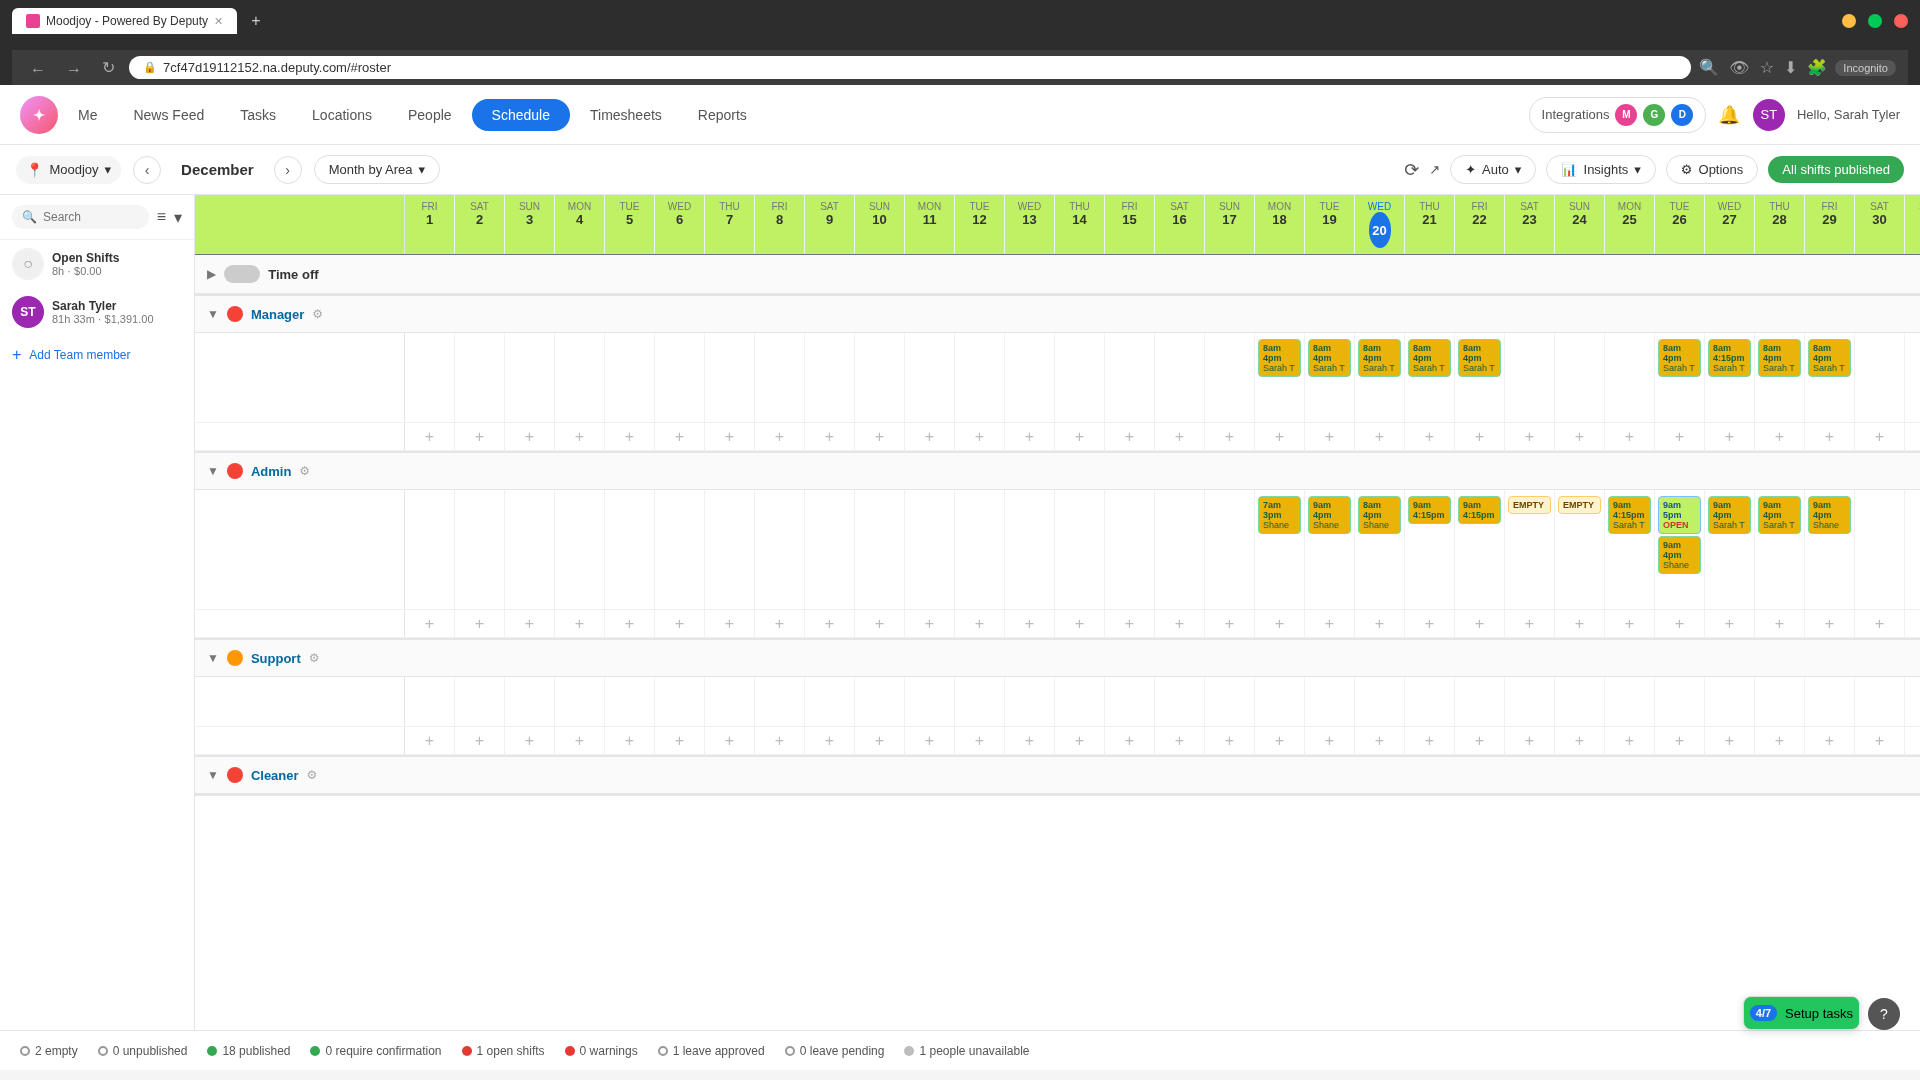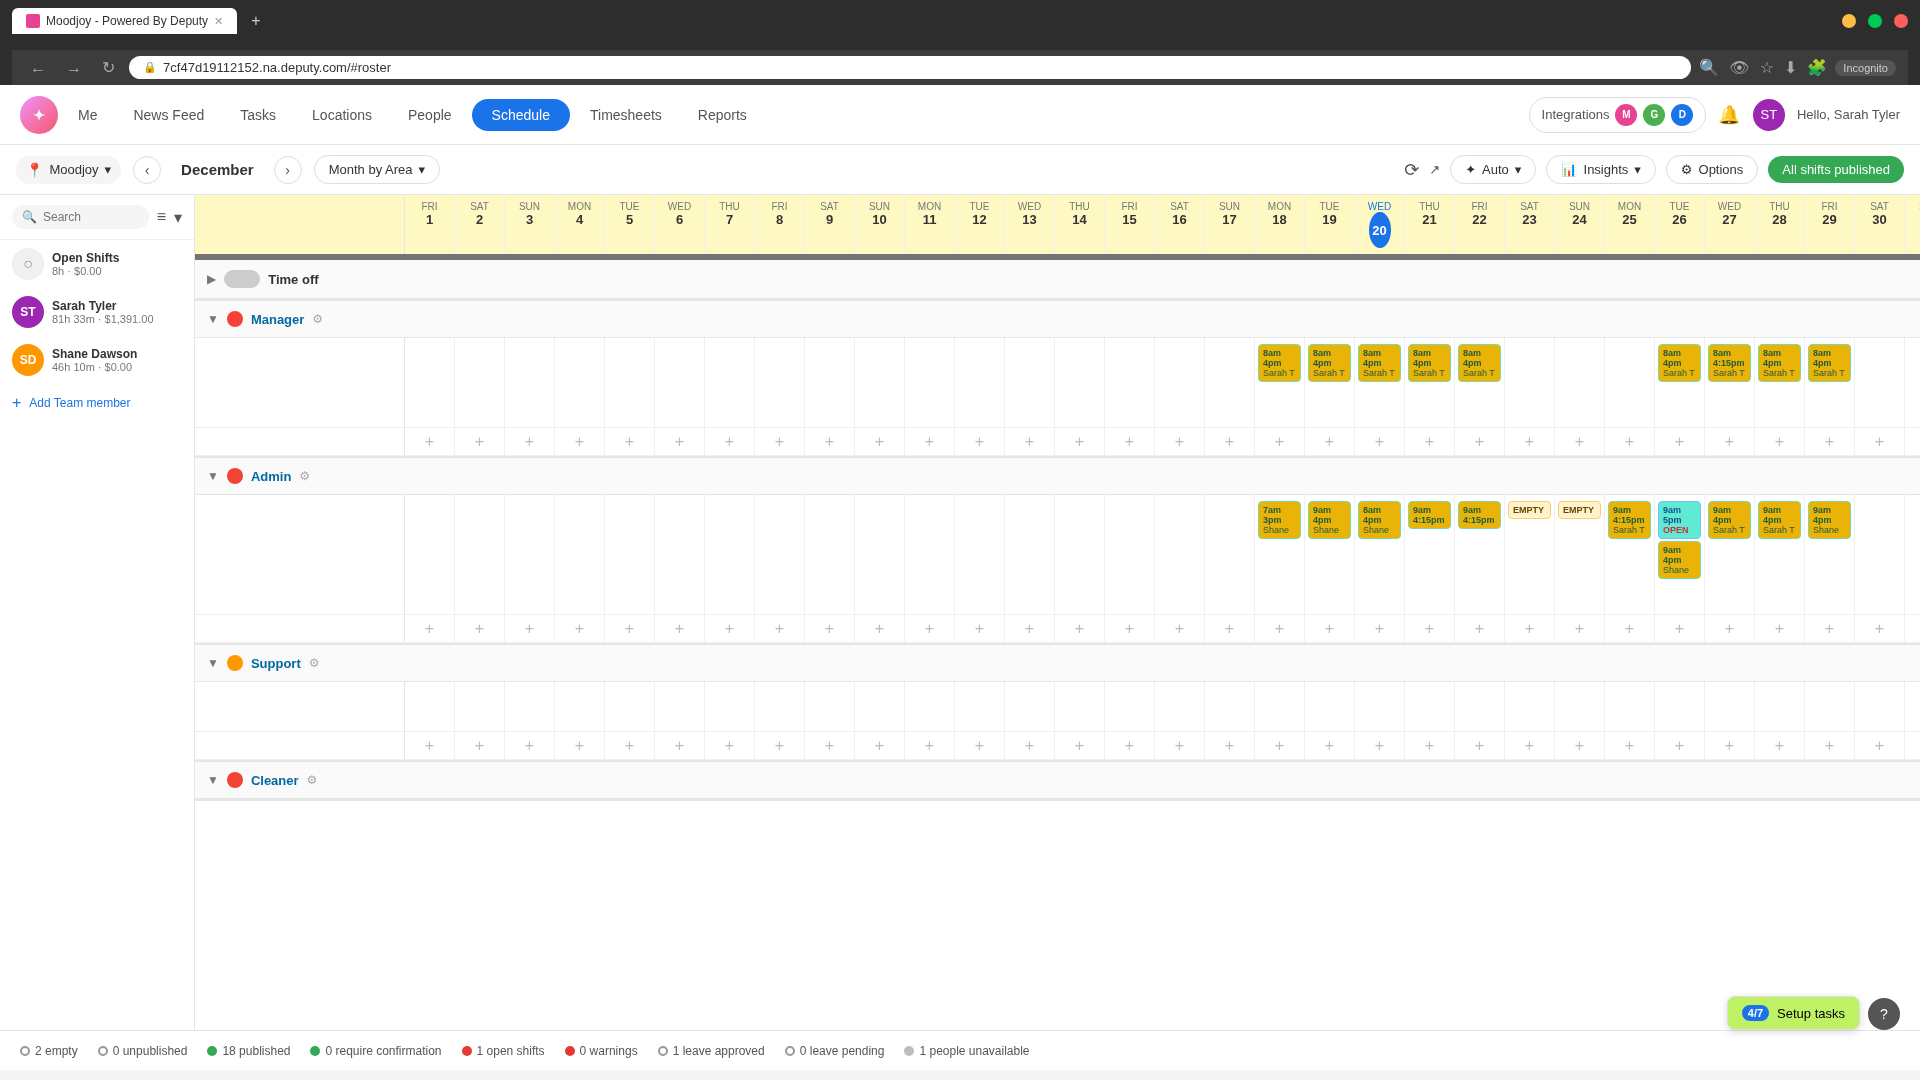--- a/index.html
+++ b/index.html
@@ -75,21 +75,21 @@
     .open-shifts-item { display: flex; align-items: center; gap: 8px; padding: 8px 12px; cursor: pointer; }
     .open-shifts-icon { width: 32px; height: 32px; border-radius: 50%; background: #f0f0f0; display: flex; align-items: center; justify-content: center; font-size: 16px; color: #999; flex-shrink: 0; }
 
     .add-member-btn { padding: 10px 12px; display: flex; align-items: center; gap: 8px; color: #1a73e8; cursor: pointer; font-size: 12px; font-weight: 500; }
 
     
     .schedule-grid-container { flex: 1; overflow: auto; }
     .schedule-grid { min-width: 1400px; }
 
     
-    .date-header { display: flex; position: sticky; top: 0; background: #fef9c3; z-index: 10; border-bottom: 6px solid #737373; }
+    .date-header { display: flex; position: sticky; top: 0; background: #bef264; z-index: 10; border-bottom: 1px solid #737373; }
     .date-header-spacer { width: 210px; flex-shrink: 0; border-right: 1px solid #e5e5e5; }
     .date-col { flex: 1; min-width: 50px; text-align: center; padding: 6px 2px; border-right: 1px solid #f0f0f0; }
     .date-col .day-name { font-size: 10px; color: #777; text-transform: uppercase; }
     .date-col .day-num { font-size: 13px; font-weight: 600; color: #333; }
     .date-col.today .day-num { background: #1a73e8; color: white; border-radius: 50%; width: 22px; height: 22px; display: flex; align-items: center; justify-content: center; margin: 0 auto; }
     .date-col.today .day-name { color: #1a73e8; }
 
     
     .area-section { border-bottom: 2px solid #e5e5e5; }
     .area-header { display: flex; align-items: center; gap: 8px; padding: 10px 12px; background: #fafafa; border-bottom: 1px solid #e5e5e5; cursor: pointer; }
@@ -98,39 +98,39 @@
     .area-name { font-size: 13px; font-weight: 600; color: #0369a1; }
     .area-gear { color: #aaa; font-size: 12px; }
 
     .area-content { }
     .shift-row { display: flex; min-height: 80px; border-bottom: 1px solid #f0f0f0; }
     .shift-row-spacer { width: 210px; flex-shrink: 0; border-right: 1px solid #e5e5e5; }
     .shift-cell { flex: 1; min-width: 50px; border-right: 1px solid #f0f0f0; padding: 4px 2px; vertical-align: top; position: relative; }
 
     
     .shift-block { background: #eab308; border: 1px solid #7dd9a0; border-radius: 4px; padding: 3px 4px; font-size: 9px; color: #1e5c3a; margin: 2px 1px; cursor: pointer; }
-    .shift-block.open { background: #5eead4; border-color: #7bbfff; color: #1a4f8a; }
+    .shift-block.open { background: #bef264; border-color: #7bbfff; color: #1a4f8a; }
     .shift-block.empty { background: #fff3cd; border-color: #ffcb6b; color: #6b4500; }
     .shift-block .shift-time { font-weight: 600; font-size: 9px; }
     .shift-block .shift-person { font-size: 9px; overflow: hidden; text-overflow: ellipsis; white-space: nowrap; }
 
     
     .add-row { display: flex; border-bottom: 1px solid #f0f0f0; height: 28px; }
     .add-row-spacer { width: 210px; flex-shrink: 0; border-right: 1px solid #e5e5e5; display: flex; align-items: center; justify-content: center; }
     .add-cell { flex: 1; min-width: 50px; border-right: 1px solid #f0f0f0; display: flex; align-items: center; justify-content: center; color: #bbb; font-size: 16px; cursor: pointer; }
     .timeoff-toggle { width: 36px; height: 18px; background: #ccc; border-radius: 9px; position: relative; cursor: pointer; }
 
     
     .status-bar { border-top: 1px solid #e5e5e5; background: #fff; display: flex; align-items: center; gap: 20px; padding: 8px 20px; font-size: 12px; color: #555; height: 40px; flex-shrink: 0; }
     .status-item { display: flex; align-items: center; gap: 5px; white-space: nowrap; }
     .status-dot { width: 10px; height: 10px; border-radius: 50%; flex-shrink: 0; }
     .status-dot-outline { width: 10px; height: 10px; border-radius: 50%; border: 2px solid #999; flex-shrink: 0; }
 
     
-    .setup-tasks { position: fixed; bottom: 48px; right: 20px; background: #bef264; border: 1px solid #ddd; border-radius: 8px; padding: 8px 14px; display: flex; align-items: center; gap: 8px; font-size: 13px; box-shadow: 0 2px 8px rgba(0,0,0,0.15); cursor: pointer; }
+    .setup-tasks { position: fixed; bottom: 48px; right: 20px; background: #22c55e; border: 1px solid #ddd; border-radius: 8px; padding: 8px 6px; display: flex; align-items: center; gap: 8px; font-size: 13px; box-shadow: 0 2px 8px rgba(0,0,0,0.15); cursor: pointer; }
     .setup-badge { background: #1a73e8; color: white; font-size: 11px; font-weight: bold; padding: 2px 6px; border-radius: 10px; }
     .help-btn { position: fixed; bottom: 48px; right: 20px; width: 32px; height: 32px; background: #555; border-radius: 50%; display: flex; align-items: center; justify-content: center; color: white; font-size: 14px; cursor: pointer; }
   </style>
 </head>
 <body>
 
 <div class="browser-chrome">
   <div class="browser-tab-bar">
     <div class="browser-tab active">
       <span class="tab-favicon"></span>
@@ -243,27 +243,20 @@
       </div>
 
       <div class="team-member">
         <div class="member-avatar" style="background:#9c27b0;">ST</div>
         <div class="member-info">
           <div class="member-name">Sarah Tyler</div>
           <div class="member-hours">81h 33m · $1,391.00</div>
         </div>
       </div>
 
-      <div class="team-member">
-        <div class="member-avatar" style="background:#ff9800;">SD</div>
-        <div class="member-info">
-          <div class="member-name">Shane Dawson</div>
-          <div class="member-hours">46h 10m · $0.00</div>
-        </div>
-      </div>
 
       <div class="add-member-btn">
         <span style="font-size:16px;">+</span>
         <span>Add Team member</span>
       </div>
     </div>
 
     <div class="schedule-grid-container">
       <div class="schedule-grid">
 

